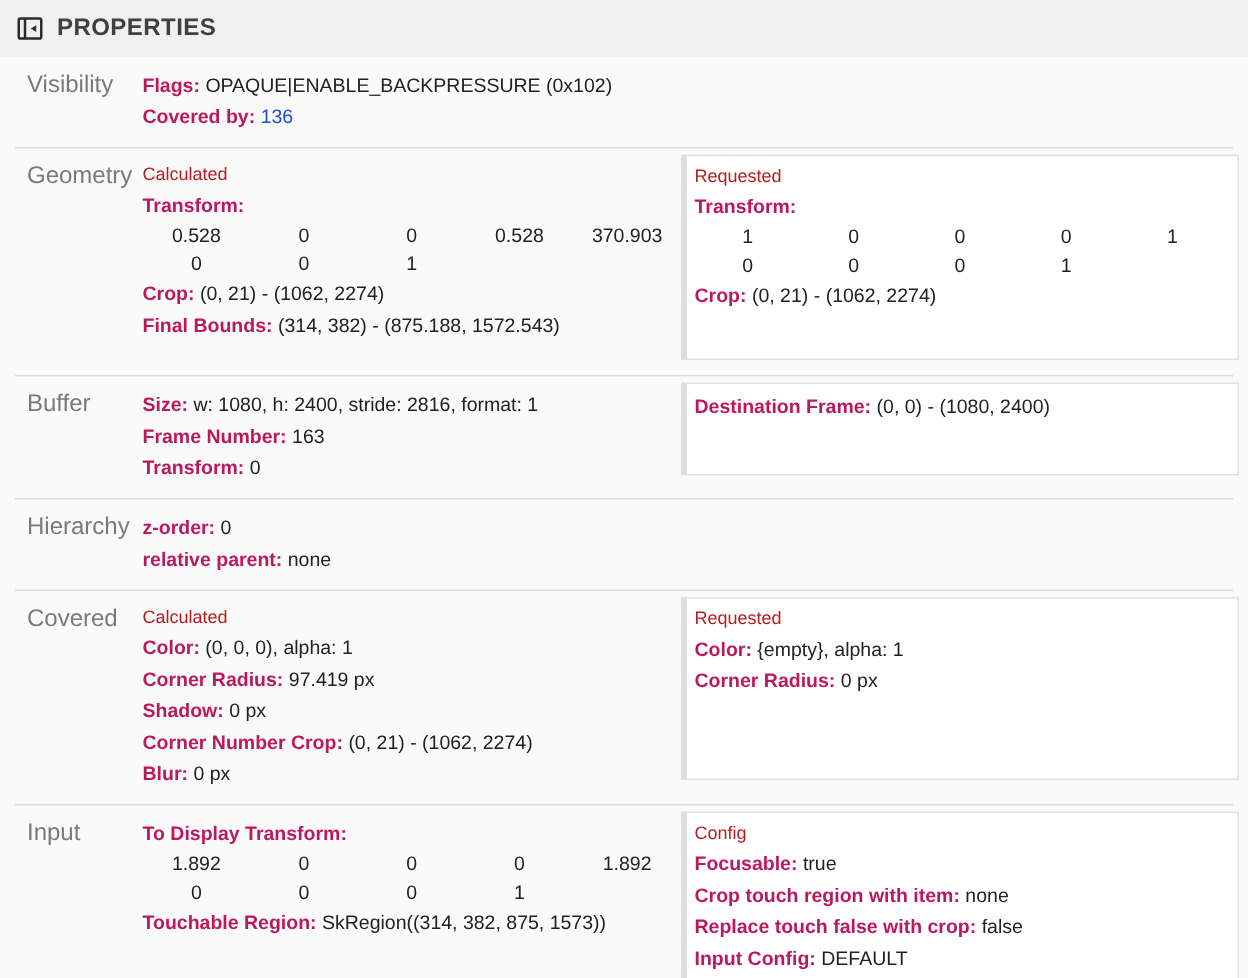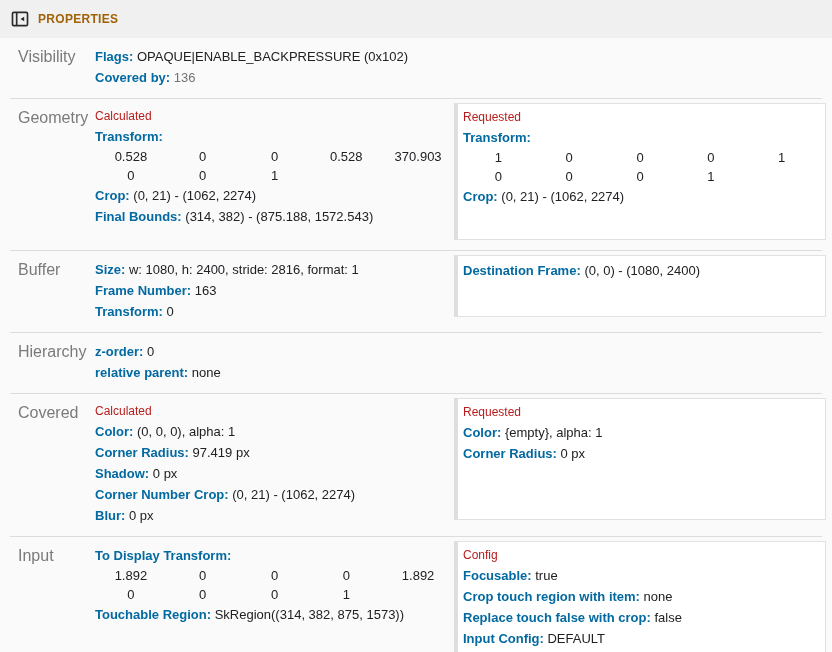--- a/index.html
+++ b/index.html
@@ -14,57 +14,57 @@
   .header {
     height:38px;
     background:#f0f0f0;
     display:flex;
     align-items:center;
     gap:8px;
     padding:0 10px;
   }
   .header .hicon { width:20px; height:20px; display:inline-flex; }
   .header h1 {
-    font-size:12px;
+    font-size:16px;
     font-weight:700;
     letter-spacing:.3px;
-    color:#a16207;
+    color:#404040;
   }
   .section {
     display:flex;
     align-items:flex-start;
     padding:8px 6px 10px 0;
   }
   .divider { height:1px; background:#dcdcdc; margin:0 10px; }
   .sec-label {
     flex:none;
     width:95px;
     padding-left:18px;
     color:#7a7a7a;
     font-size:16px;
     line-height:21px;
   }
   .sec-left { flex:none; width:359px; }
   .sec-right { flex:1; min-width:0; }
   .prop { line-height:21px; }
-  .prop b { font-weight:700; color:#0369a1;margin-top:25px; }
+  .prop b { font-weight:700; color:#be185d;margin-top:25px; }
   .caption { font-size:12px; line-height:16px; color:#b91c1c; padding:1px 0 2px; }
   .matrix { display:grid; grid-template-columns:repeat(5,1fr); }
   .matrix span { text-align:center; line-height:19px; }
   .box {
     background:#ffffff;
     border:1px solid #e1e1e1;
     border-left:4px solid #dedede;
     padding:4px 8px 8px 5px;
     margin-top:-4px;
   }
   .box-geometry { min-height:137px; }
   .box-buffer   { min-height:62px; }
   .box-effects  { min-height:122px; }
-  a.link { color:#737373; text-decoration:none; cursor:pointer; }
+  a.link { color:#1d4ed8; text-decoration:none; cursor:pointer; }
 </style>
 </head>
 <body>
 
 <div>
 
   <div class="header">
     <span class="hicon">
       <svg viewBox="0 0 24 24" width="20" height="20" aria-hidden="true">
         <rect x="3" y="4" width="18" height="16" rx="1.5" fill="none" stroke="#2b2b2b" stroke-width="2"></rect>

